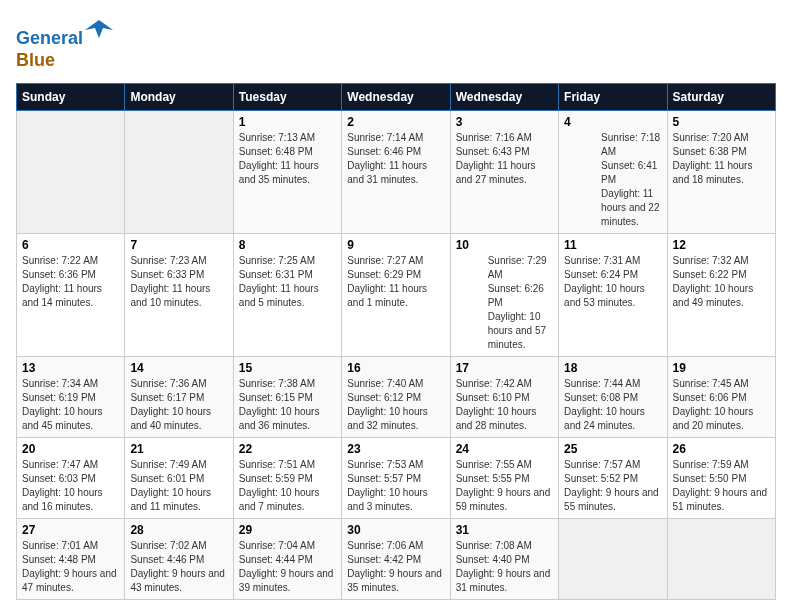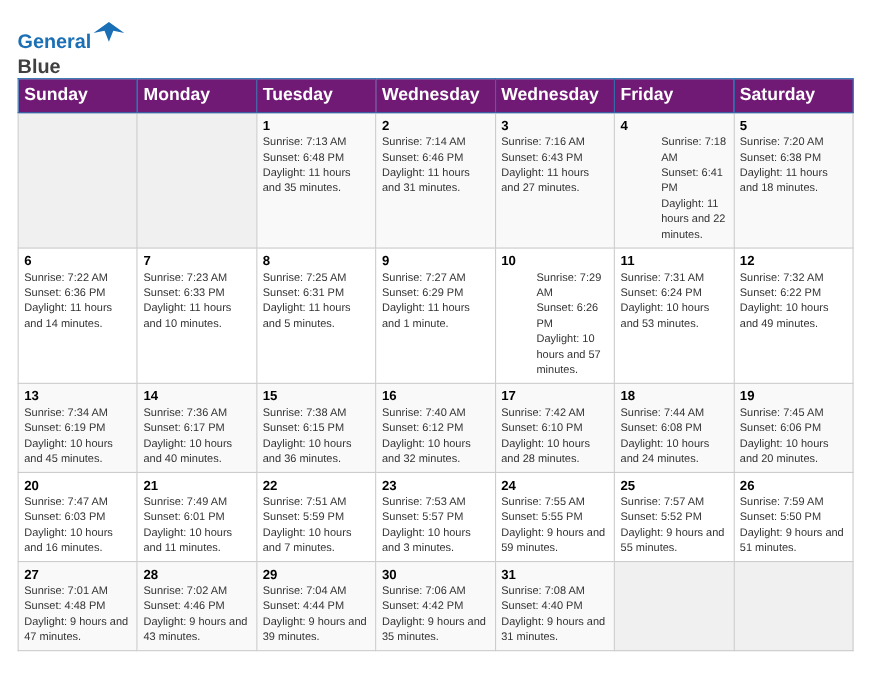--- a/index.html
+++ b/index.html
@@ -7,21 +7,21 @@
       font-family: Arial, sans-serif;
       background: #fff;
       width: 792px;
       min-height: 612px;
       padding: 16px;
     }
     .header-area {
       display: flex;
       justify-content: space-between;
       align-items: flex-start;
-      margin-bottom: 0;
+      margin-bottom: 12px;
     }
     .logo {
       display: flex;
       align-items: center;
     }
     .logo-text {
       font-size: 18px;
       font-weight: bold;
       color: #333;
       line-height: 1.2;
@@ -46,25 +46,25 @@
     .location {
       font-size: 16px;
       color: #555;
     }
     table {
       width: 100%;
       border-collapse: collapse;
       font-size: 11px;
     }
     thead tr th {
-      background-color: #701a75;
+      background-color: #0f172a;
       color: #fff;
       text-align: left;
       padding: 6px 5px;
-      font-size: 16px;
+      font-size: 12px;
       font-weight: bold;
       border: 1px solid #2c6fad;
     }
     tbody tr td {
       border: 1px solid #ccc;
       vertical-align: top;
       padding: 4px 5px;
       width: calc(100% / 7);
       min-height: 80px;
       height: 80px;
@@ -93,21 +93,21 @@
 </head>
 <body>
 
 <div class="header-area">
   <div class="logo">
     <div>
       <div class="logo-text">
         <span>General</span><svg class="logo-icon" viewBox="0 0 28 28" xmlns="http://www.w3.org/2000/svg">
             <polygon points="14,4 28,14 18,12 14,22 10,12 0,14" fill="#1a6fb5"></polygon>
           </svg><br>
-        <span style="color:#404040;">Blue</span>
+        <span style="color:#a16207;">Blue</span>
       </div>
     </div>
   </div>
   <div class="title-block">
     <div class="month-title"></div>
     <div class="location"></div>
   </div>
 </div>
 
 <table>

